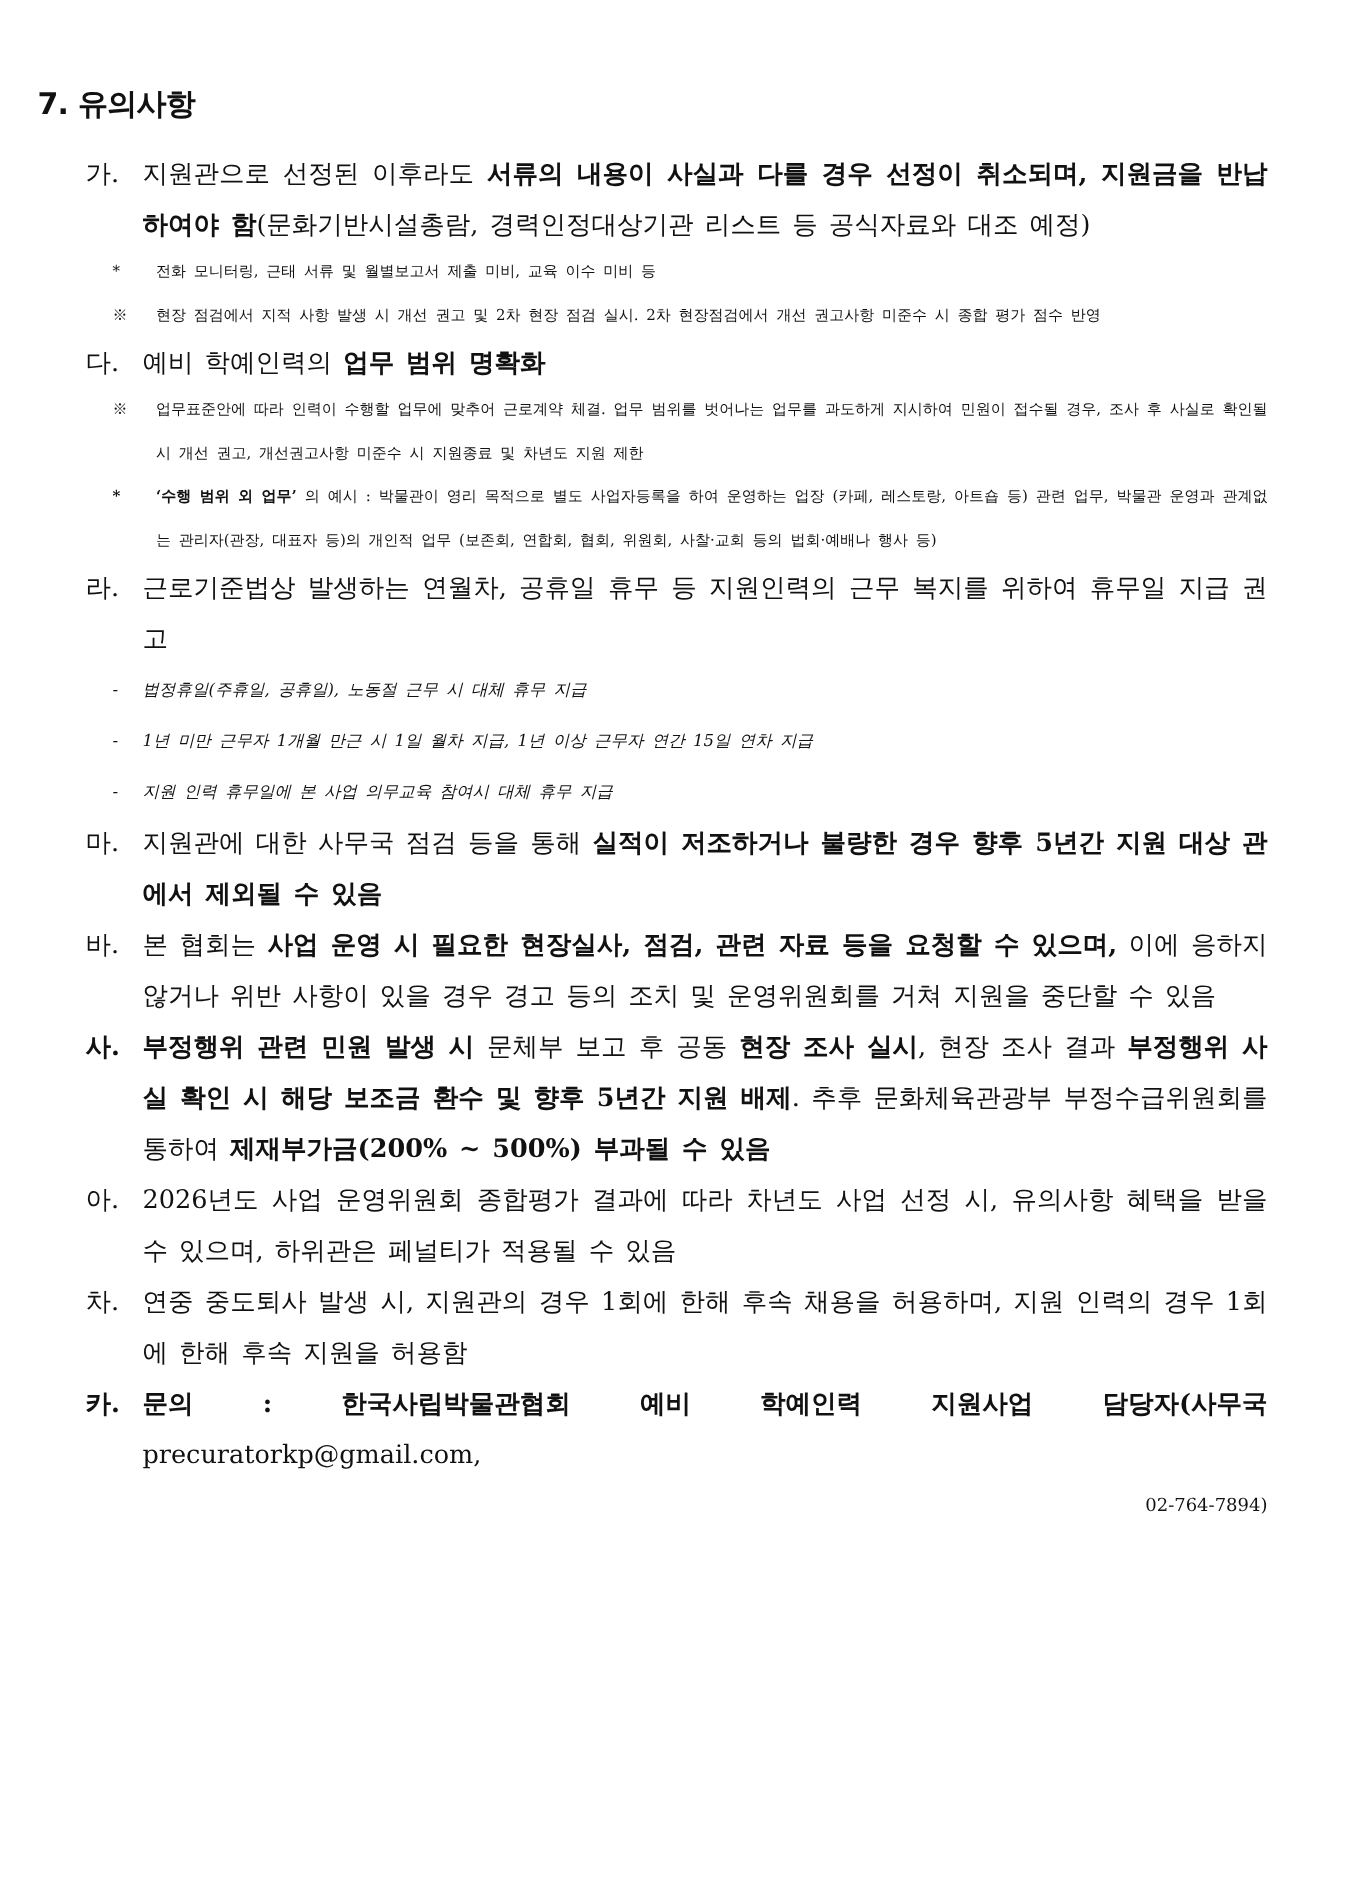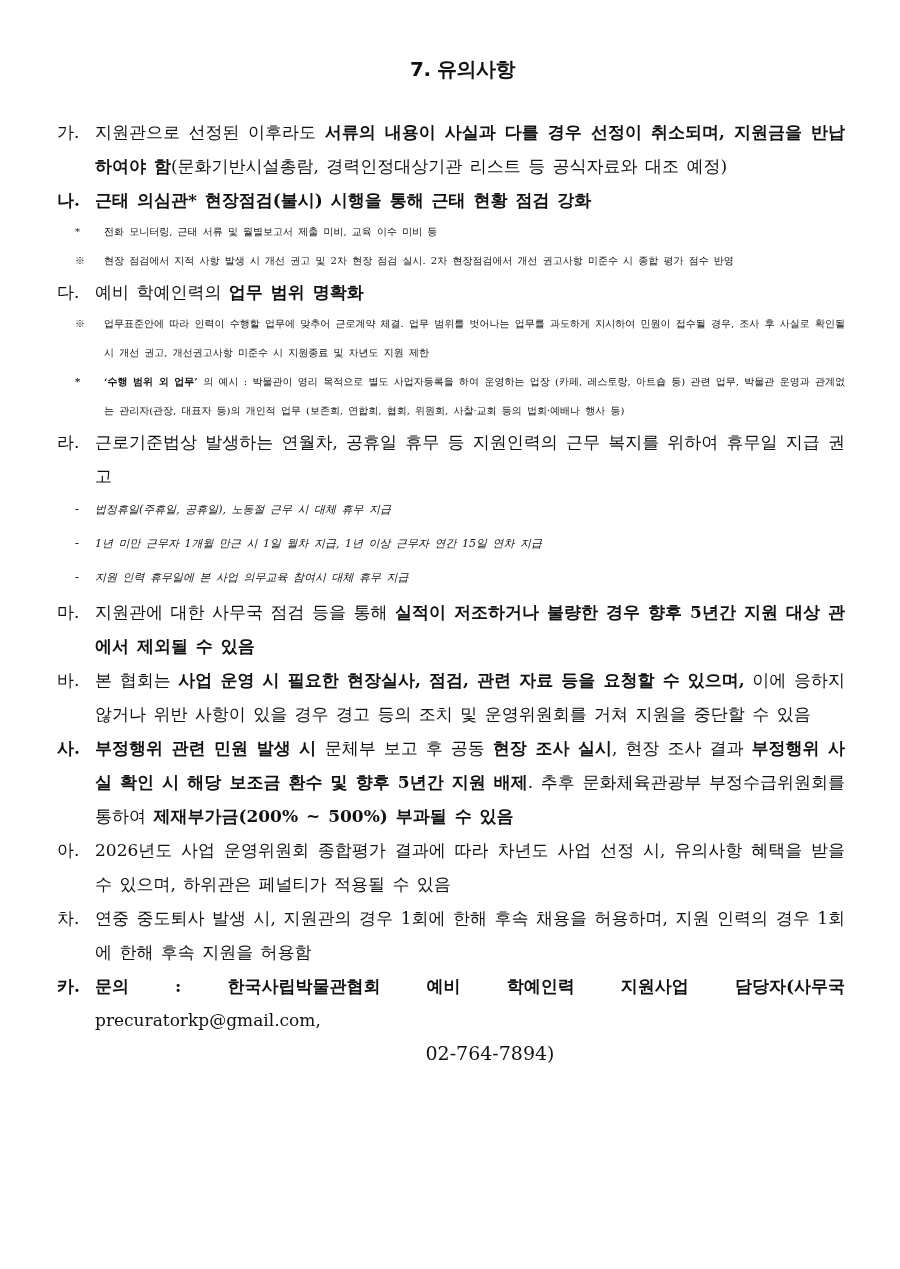--- a/index.html
+++ b/index.html
@@ -14,43 +14,41 @@
     box-sizing: border-box;
   }
   .section-title {
     font-family: "DejaVu Sans", "Liberation Sans", sans-serif;
     font-weight: bold;
     font-size: 20px;
     letter-spacing: -0.5px;
     margin: 0;
     padding: 55px 0 0 25px;
     line-height: 28px;
-    text-align: center;
   }
-  .notice-list { margin-top: 32px; }
+  .notice-list { margin-top: 16px; }
   .item { text-align: justify; word-spacing: 2px; }
   .item b, .item .b { font-weight: bold; }
   .item-main  { font-size: 17px;   line-height: 34px; margin: 0 55px 0 95px;  text-indent: -38px; }
   .item-sub   { font-size: 10px; line-height: 29px; margin: 0 55px 0 104px; text-indent: -29px; }
   .item-dash  { font-size: 11px;   line-height: 34px; margin: 0 55px 0 95px;  text-indent: -20px; font-style: italic; }
-  .item-phone { font-size: 19px;   line-height: 33px; margin: 0 55px 0 135px; text-indent: 0; text-align: center; }
+  .item-phone { font-size: 12px;   line-height: 33px; margin: 0 55px 0 135px; text-indent: 0; text-align: right; }
   .lbl { display: inline-block; text-indent: 0; }
   .item-main .lbl  { width: 38px; }
   .item-sub .lbl   { width: 29px; }
   .item-dash .lbl  { width: 20px; }
   .item-phone .lbl { width: 0; }
 </style>
 </head>
 <body>
 
 <div class="page">
   <h1 class="section-title">7. 유의사항</h1>
   <div class="notice-list" id="notice-list">
       <div class="item item-main"><span class="lbl">가.</span><span>지원관으로 선정된 이후라도 </span><span class="b">서류의 내용이 사실과 다를 경우 선정이 취소되며, 지원금을 반납 하여야 함</span><span>(문화기반시설총람, 경력인정대상기관 리스트 등 공식자료와 대조 예정)</span></div>
-      <div class="item item-main"><span class="lbl b">나.</span><span class="b">근태 의심관* 현장점검(불시) 시행을 통해 근태 현황 점검 강화</span></div>
       <div class="item item-sub"><span class="lbl">*</span><span>전화 모니터링, 근태 서류 및 월별보고서 제출 미비, 교육 이수 미비 등</span></div>
       <div class="item item-sub"><span class="lbl">※</span><span>현장 점검에서 지적 사항 발생 시 개선 권고 및 2차 현장 점검 실시. 2차 현장점검에서 개선 권고사항 미준수 시 종합 평가 점수 반영</span></div>
       <div class="item item-main"><span class="lbl">다.</span><span>예비 학예인력의 </span><span class="b">업무 범위 명확화</span></div>
       <div class="item item-sub"><span class="lbl">※</span><span>업무표준안에 따라 인력이 수행할 업무에 맞추어 근로계약 체결. 업무 범위를 벗어나는 업무를 과도하게 지시하여 민원이 접수될 경우, 조사 후 사실로 확인될 시 개선 권고, 개선권고사항 미준수 시 지원종료 및 차년도 지원 제한</span></div>
       <div class="item item-sub"><span class="lbl b">*</span><span class="b">‘수행 범위 외 업무’</span><span> 의 예시 : 박물관이 영리 목적으로 별도 사업자등록을 하여 운영하는 업장 (카페, 레스토랑, 아트숍 등) 관련 업무, 박물관 운영과 관계없는 관리자(관장, 대표자 등)의 개인적 업무 (보존회, 연합회, 협회, 위원회, 사찰·교회 등의 법회·예배나 행사 등)</span></div>
       <div class="item item-main"><span class="lbl">라.</span><span>근로기준법상 발생하는 연월차, 공휴일 휴무 등 지원인력의 근무 복지를 위하여 휴무일 지급 권고</span></div>
       <div class="item item-dash"><span class="lbl">-</span><span>법정휴일(주휴일, 공휴일), 노동절 근무 시 대체 휴무 지급</span></div>
       <div class="item item-dash"><span class="lbl">-</span><span>1년 미만 근무자 1개월 만근 시 1일 월차 지급, 1년 이상 근무자 연간 15일 연차 지급</span></div>
       <div class="item item-dash"><span class="lbl">-</span><span>지원 인력 휴무일에 본 사업 의무교육 참여시 대체 휴무 지급</span></div>
       <div class="item item-main"><span class="lbl">마.</span><span>지원관에 대한 사무국 점검 등을 통해 </span><span class="b">실적이 저조하거나 불량한 경우 향후 5년간 지원 대상 관에서 제외될 수 있음</span></div>

